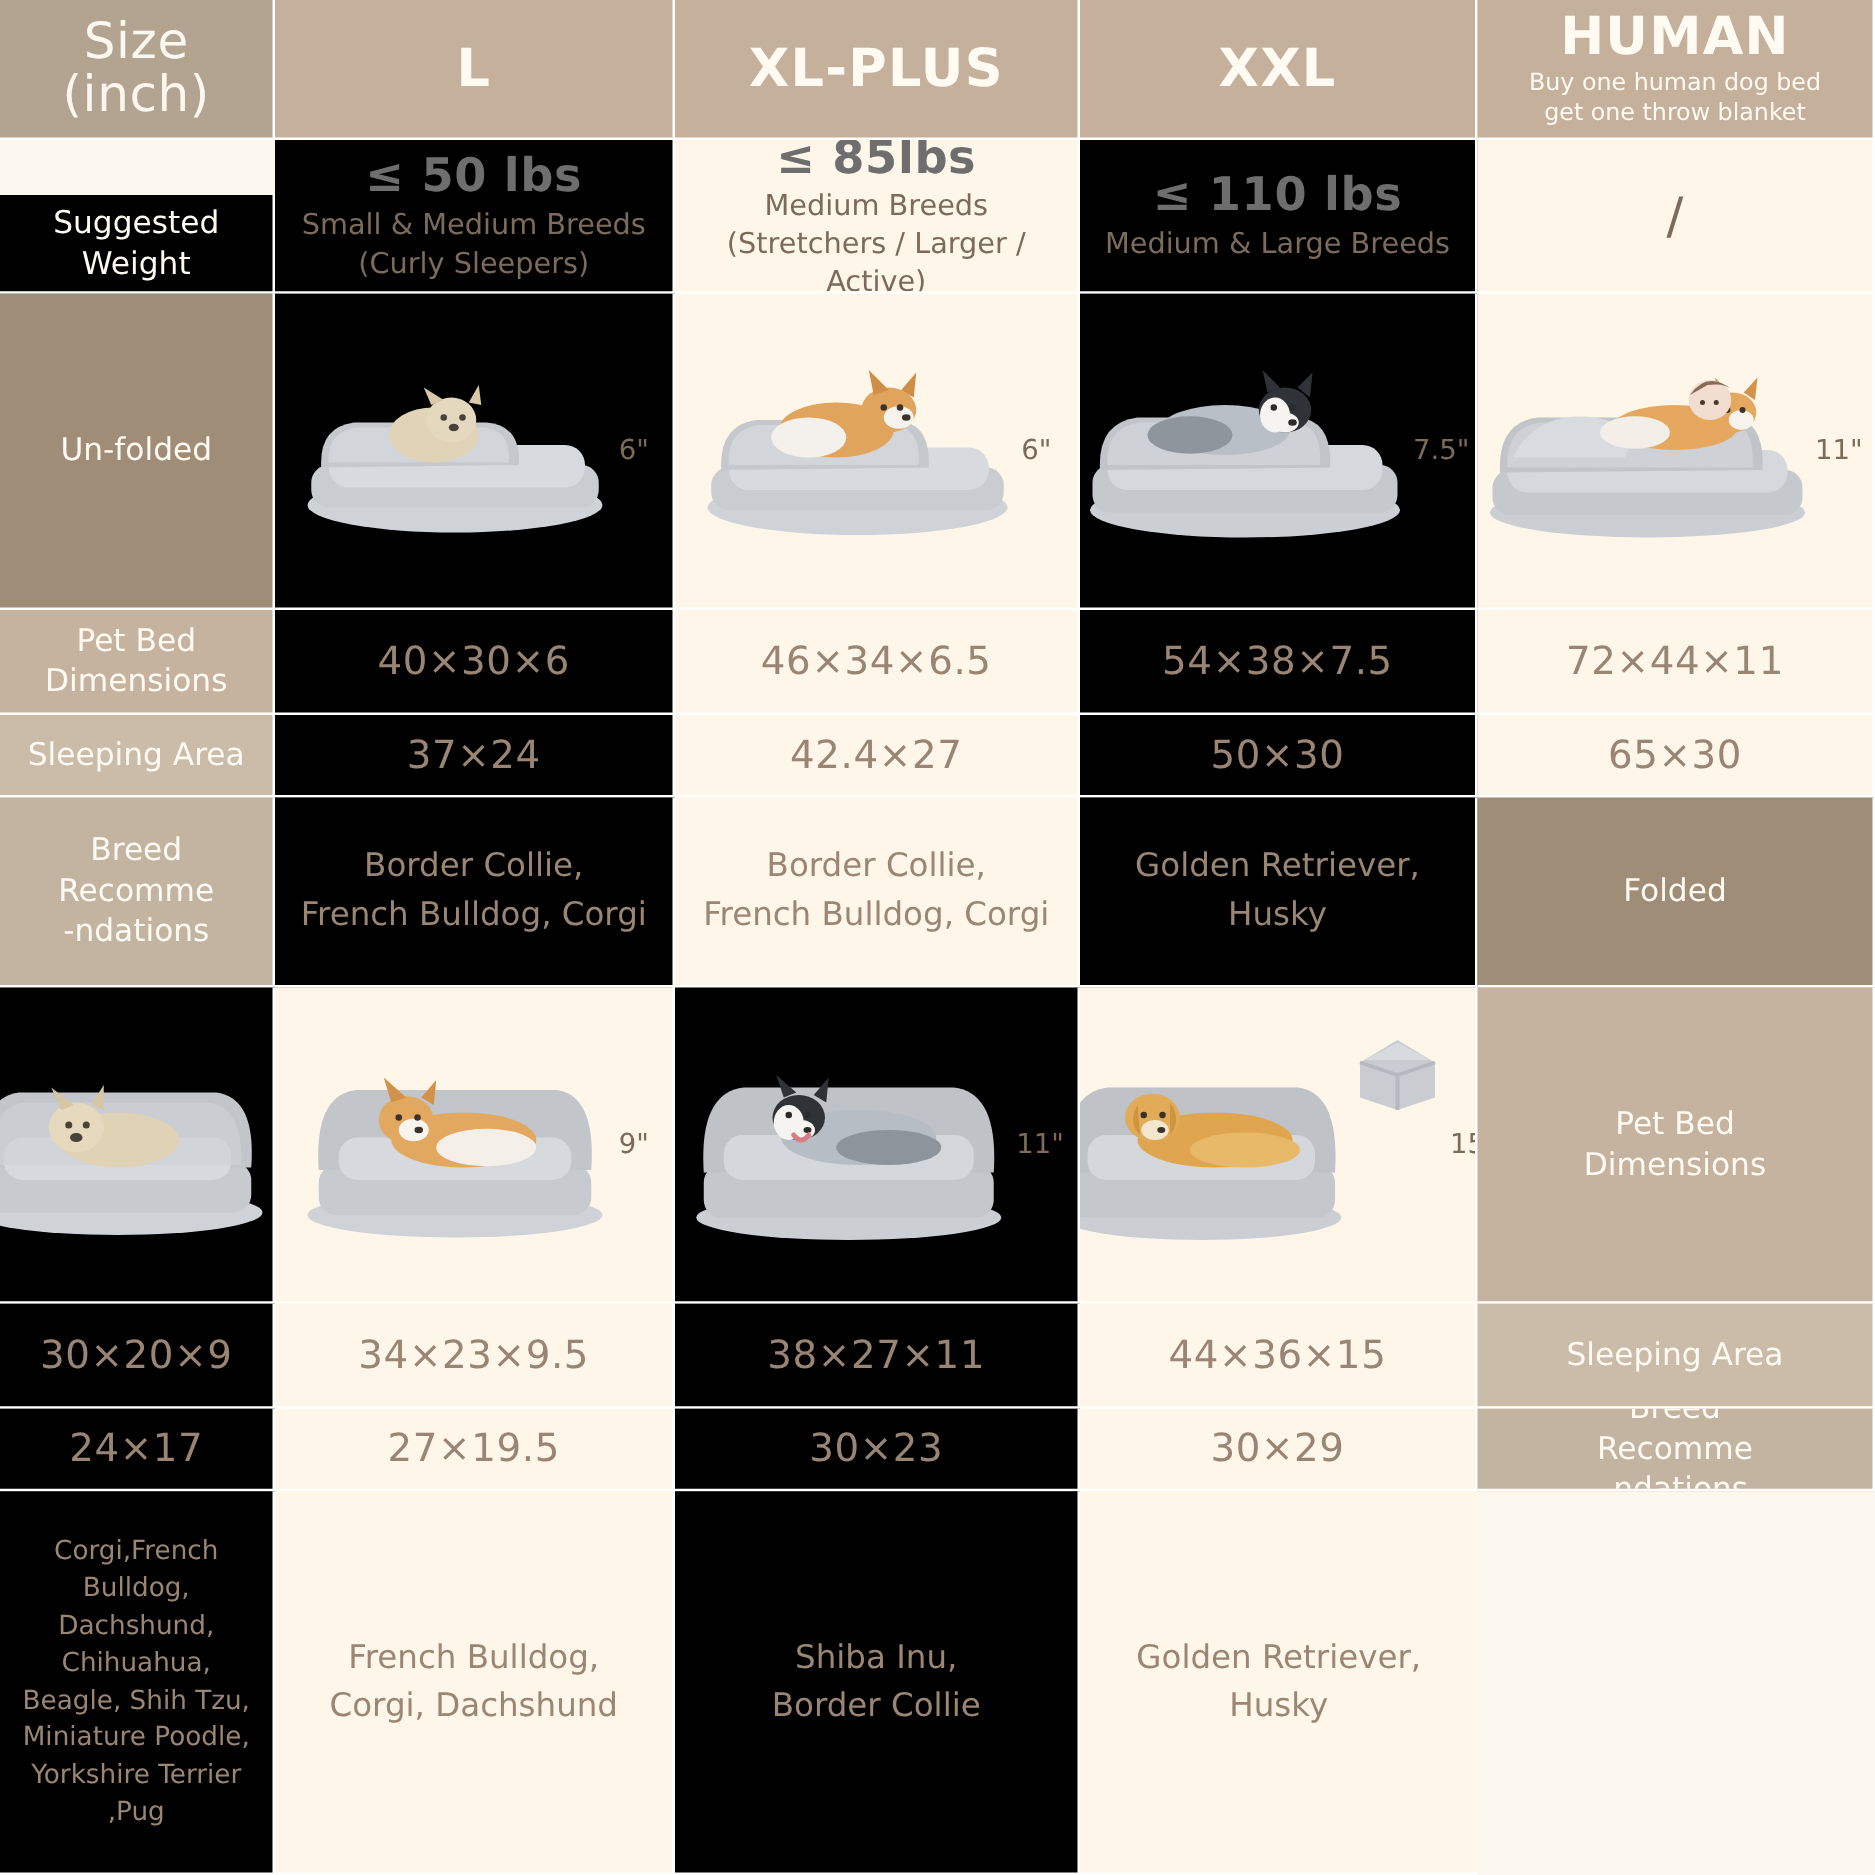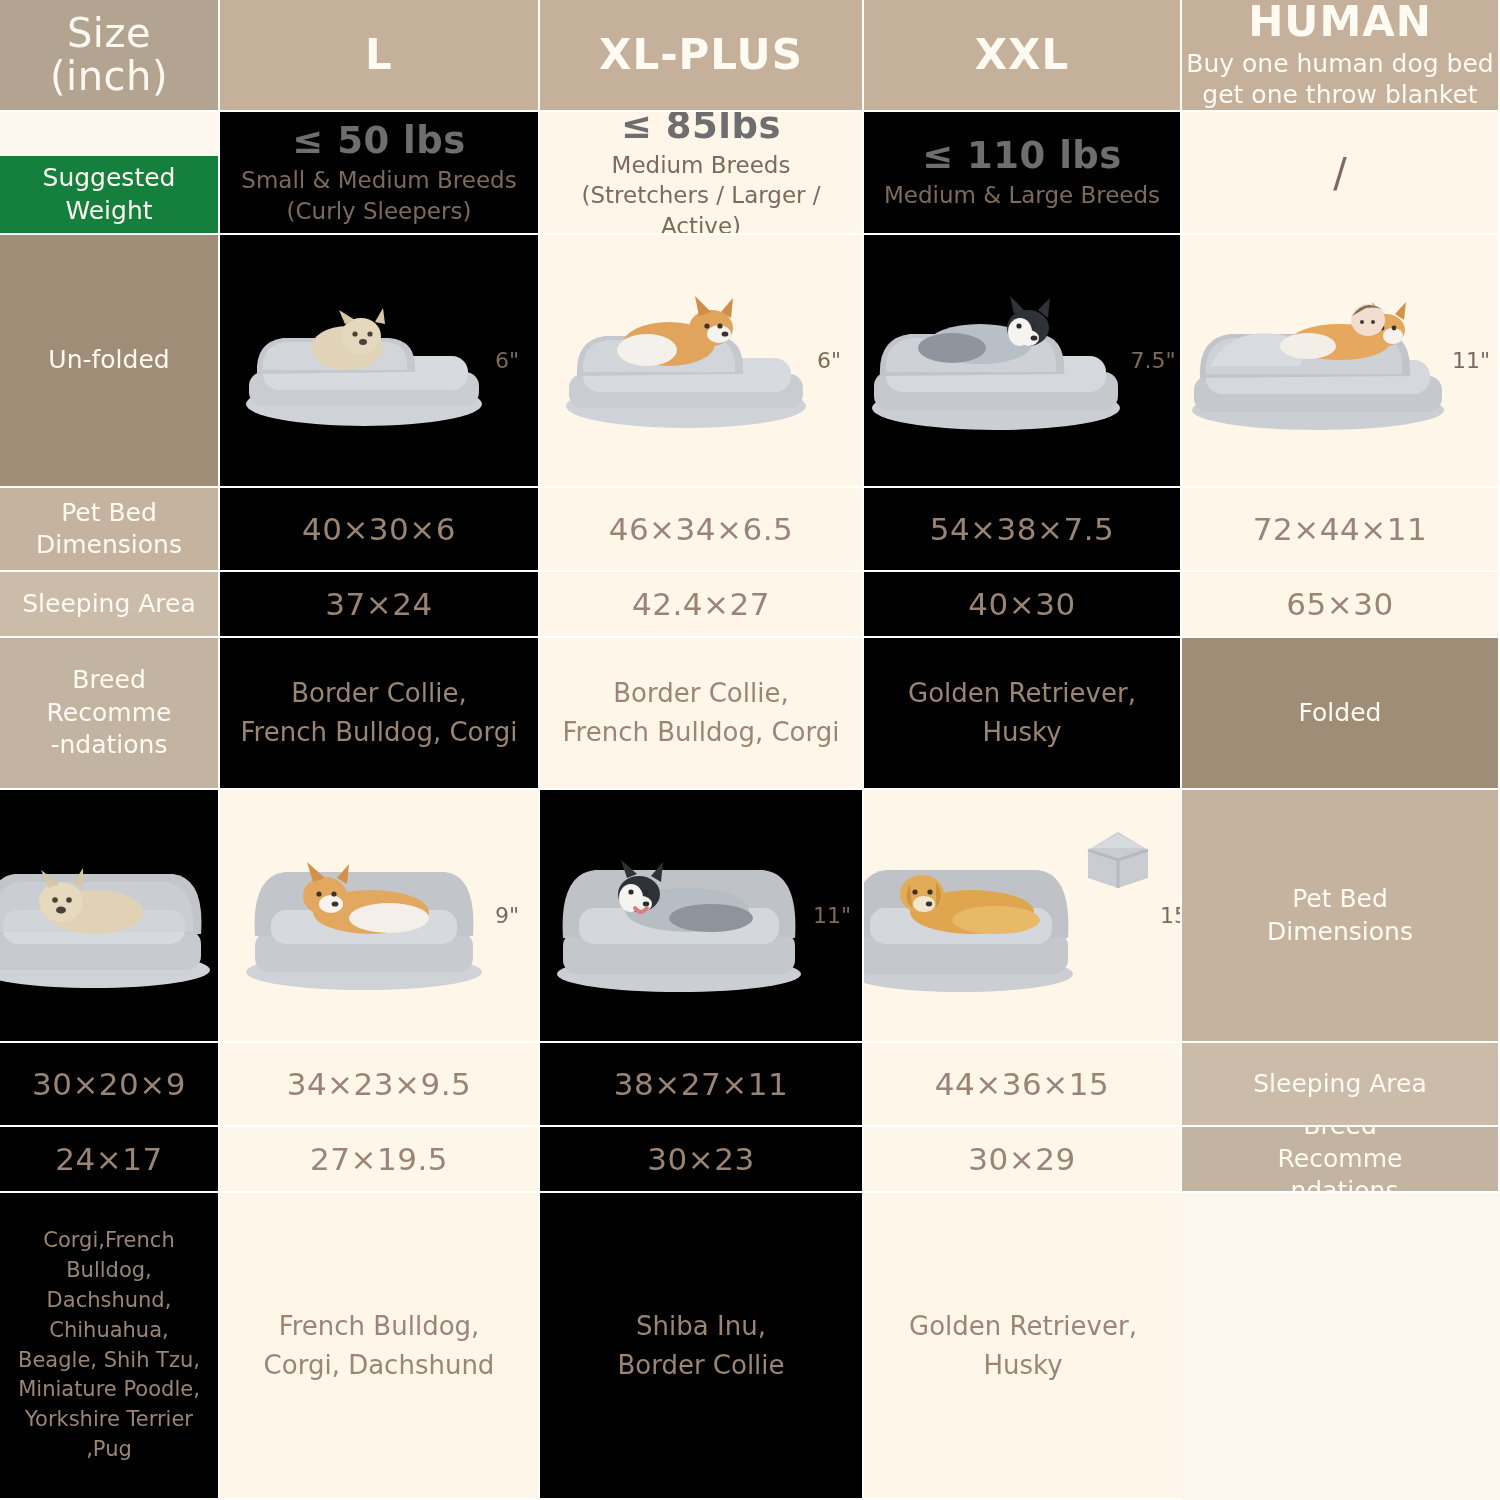--- a/index.html
+++ b/index.html
@@ -43,34 +43,34 @@
     background: #c4b09b;
     color: #fffaf2;
   }
   .hdr .big {
     font-size: 42px;
     font-weight: 700;
     letter-spacing: 1px;
     line-height: 1.05;
   }
   .hdr .sub {
-    font-size: 25px;
+    font-size: 19px;
     line-height: 1.25;
     margin-top: 4px;
     font-weight: 400;
   }
 
   
   .lbl {
     font-size: 25px;
     line-height: 1.3;
     color: #fffaf2;
     font-weight: 400;
   }
-  .lbl-weight { background: #15803d; margin-top: 44px; }
+  .lbl-weight { background: #000000; margin-top: 44px; }
   .lbl-unfolded { background: #a08d77; }
   .lbl-dim { background: #c5b39f; }
   .lbl-sleep { background: #cbbba9; }
   .lbl-breed { background: #c3b3a1; }
   .lbl-folded { background: #a08d77; }
 
   
   .white { background: #000000; }
   .cream { background: #fdf6e9; }
 
@@ -290,21 +290,21 @@
   </div>
 
   <div class="cell lbl lbl-sleep">Sleeping Area</div>
   <div class="cell white">
     <span class="dim">37×24</span>
   </div>
   <div class="cell cream">
     <span class="dim">42.4×27</span>
   </div>
   <div class="cell white">
-    <span class="dim">40×30</span>
+    <span class="dim">50×30</span>
   </div>
   <div class="cell cream">
     <span class="dim">65×30</span>
   </div>
 
   <div class="cell lbl lbl-breed" style="white-space:pre-line">Breed
 Recomme
 -ndations</div>
   <div class="cell white">
     <div class="breed" style="white-space:pre-line">Border Collie,

